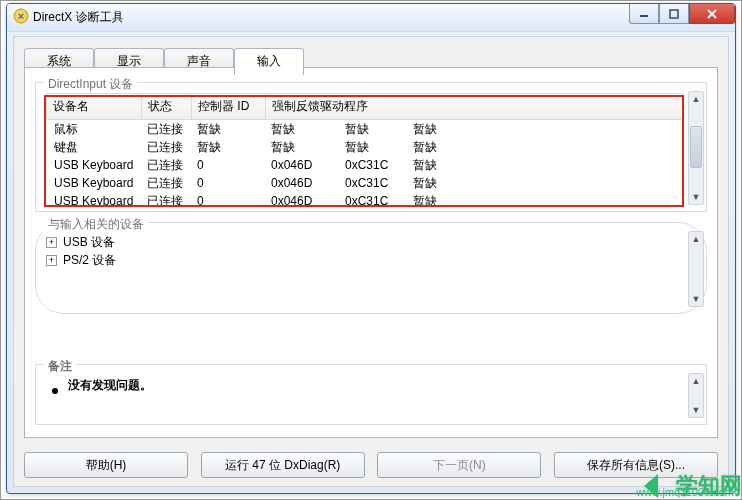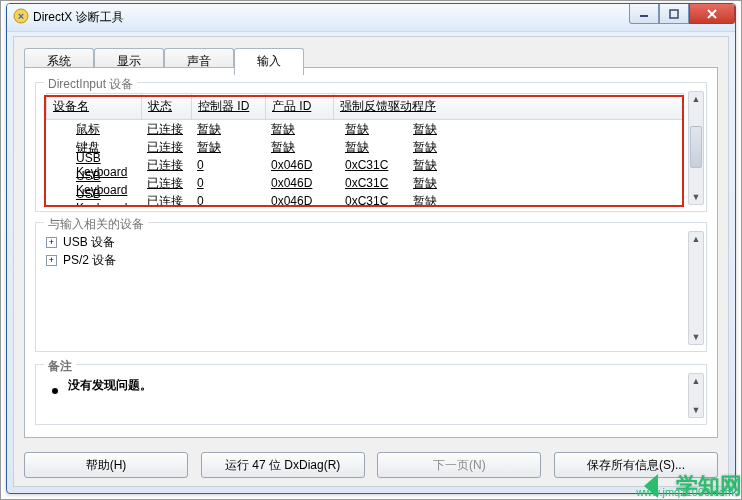--- a/index.html
+++ b/index.html
@@ -25,35 +25,35 @@
   .win-btn.close { width:46px; background:linear-gradient(#e56d62,#c83a2c); color:#fff; border-radius:0 0 3px 0; border-color:#9f3f38; }
   .client { position:absolute; left:6px; right:6px; top:32px; bottom:6px; background:#f0f0f0; border:1px solid #c8d0d8; }
   .tabstrip { display:flex; padding:6px 10px 0 10px; font-size:12px; }
   .tab { padding:4px 22px 5px; border:1px solid #abb6c4; border-bottom:none; background:#f5f5f5; color:#000; border-radius:3px 3px 0 0; margin-right:0px; position:relative; top:5px; }
   .tab.active { background:#fff; z-index:2; }
   .tab:not(.active){ background:linear-gradient(#fafafa,#e7e7e7); }
   .tabpanel { margin:0 10px 10px 10px; background:#fff; border:1px solid #abb6c4; position:absolute; top:30px; left:0; right:0; bottom:38px; }
   .groupbox { position:absolute; border:1px solid #d6dde5; margin:0; }
   .groupbox .legend { position:absolute; top:-7px; left:8px; background:#fff; padding:0 4px; font-size:12px; color:#737373; }
   .grp-di { left:10px; right:10px; top:14px; height:130px; }
-  .grp-rel { left:10px; right:10px; top:154px; height:130px; }
+  .grp-rel { left:10px; right:10px; top:154px; height:92px;border-radius:29px; }
   .grp-notes { left:10px; right:10px; top:296px; bottom:12px;font-weight:bold; }
   .redbox { position:absolute; left:8px; top:12px; right:22px; bottom:4px; border:2px solid #d42a1a; pointer-events:none; z-index:5; }
-  .di-body { position:absolute; inset:10px 22px 6px 10px; overflow:hidden; background:#fff;text-decoration:underline; }
+  .di-body { position:absolute; inset:10px 22px 6px 10px; overflow:hidden; background:#fff; }
   .vscroll { position:absolute; right:2px; top:8px; bottom:6px; width:16px; background:#eceef1; border:1px solid #cdd4db; border-radius:2px; }
   .vscroll .thumb { position:absolute; left:1px; right:1px; top:30%; height:38%; background:linear-gradient(#dfe6ee,#c7d0da); border:1px solid #b8c1cc; border-radius:2px; }
   .vscroll .arrow { position:absolute; left:1px; right:1px; height:14px; display:flex;align-items:center;justify-content:center;font-size:9px;color:#555;}
   .vscroll .up{top:0} .vscroll .down{bottom:0}
   .tbl-header { display:flex; font-size:12px; }
   .tbl-header .cell { padding:4px 6px; border:1px solid #d6dbe1; background:linear-gradient(#fdfdfd,#eef0f3); border-right:none; }
   .tbl-header .cell:last-child { border-right:1px solid #d6dbe1; flex:1; }
   .tbl-row { display:flex; font-size:12px; height:18px; align-items:center; }
   .tbl-row .cell { padding:1px 6px; }
   .w-name{width:95px} .w-state{width:50px} .w-ctrl{width:74px} .w-vend{width:74px} .w-prod{width:68px} .w-ff{flex:1}
-  .tbl-row .w-name{ padding-left:30px; }
+  .tbl-row .w-name{ padding-left:8px; }
   .rel-body { position:absolute; inset:10px 22px 6px 10px; font-size:12px; }
   .tree-item { display:flex; align-items:center; height:18px; }
   .expander { width:11px; height:11px; border:1px solid #8a98a8; display:flex;align-items:center;justify-content:center; font-size:9px; line-height:9px; margin-right:6px; background:#fff;}
   .notes-body { position:absolute; inset:12px 22px 8px 10px; font-size:12px; }
   .bullet-line { display:flex; gap:10px; align-items:flex-end; }
   .bullet { width:6px;height:6px;background:#000;border-radius:50%; margin-top:5px; margin-left:6px; }
   .button-row { position:absolute; left:10px; right:10px; bottom:8px; height:26px; display:flex; justify-content:space-between; font-size:12px; }
   .btn { width:164px; border:1px solid #9aa6b3; background:linear-gradient(#fdfdfd,#e7eaee); border-radius:3px; padding:4px 0; text-align:center; }
   .btn.disabled { color:#8a8a8a; }
   .watermark {
@@ -110,21 +110,20 @@
     <div class="tabpanel">
 
       <div class="groupbox grp-di">
         <span class="legend">DirectInput 设备</span>
         <div class="redbox"></div>
         <div class="di-body">
           <div class="tbl-header">
             <div class="cell w-name">设备名</div>
             <div class="cell w-state">状态</div>
             <div class="cell w-ctrl">控制器 ID</div>
-            <div class="cell w-prod">产品 ID</div>
             <div class="cell w-ff">强制反馈驱动程序</div>
           </div>
           <div id="tbl-rows">
               <div class="tbl-row">
                 <div class="cell w-name">鼠标</div>
                 <div class="cell w-state">已连接</div>
                 <div class="cell w-ctrl">暂缺</div>
                 <div class="cell w-vend">暂缺</div>
                 <div class="cell w-prod">暂缺</div>
                 <div class="cell w-ff">暂缺</div>

